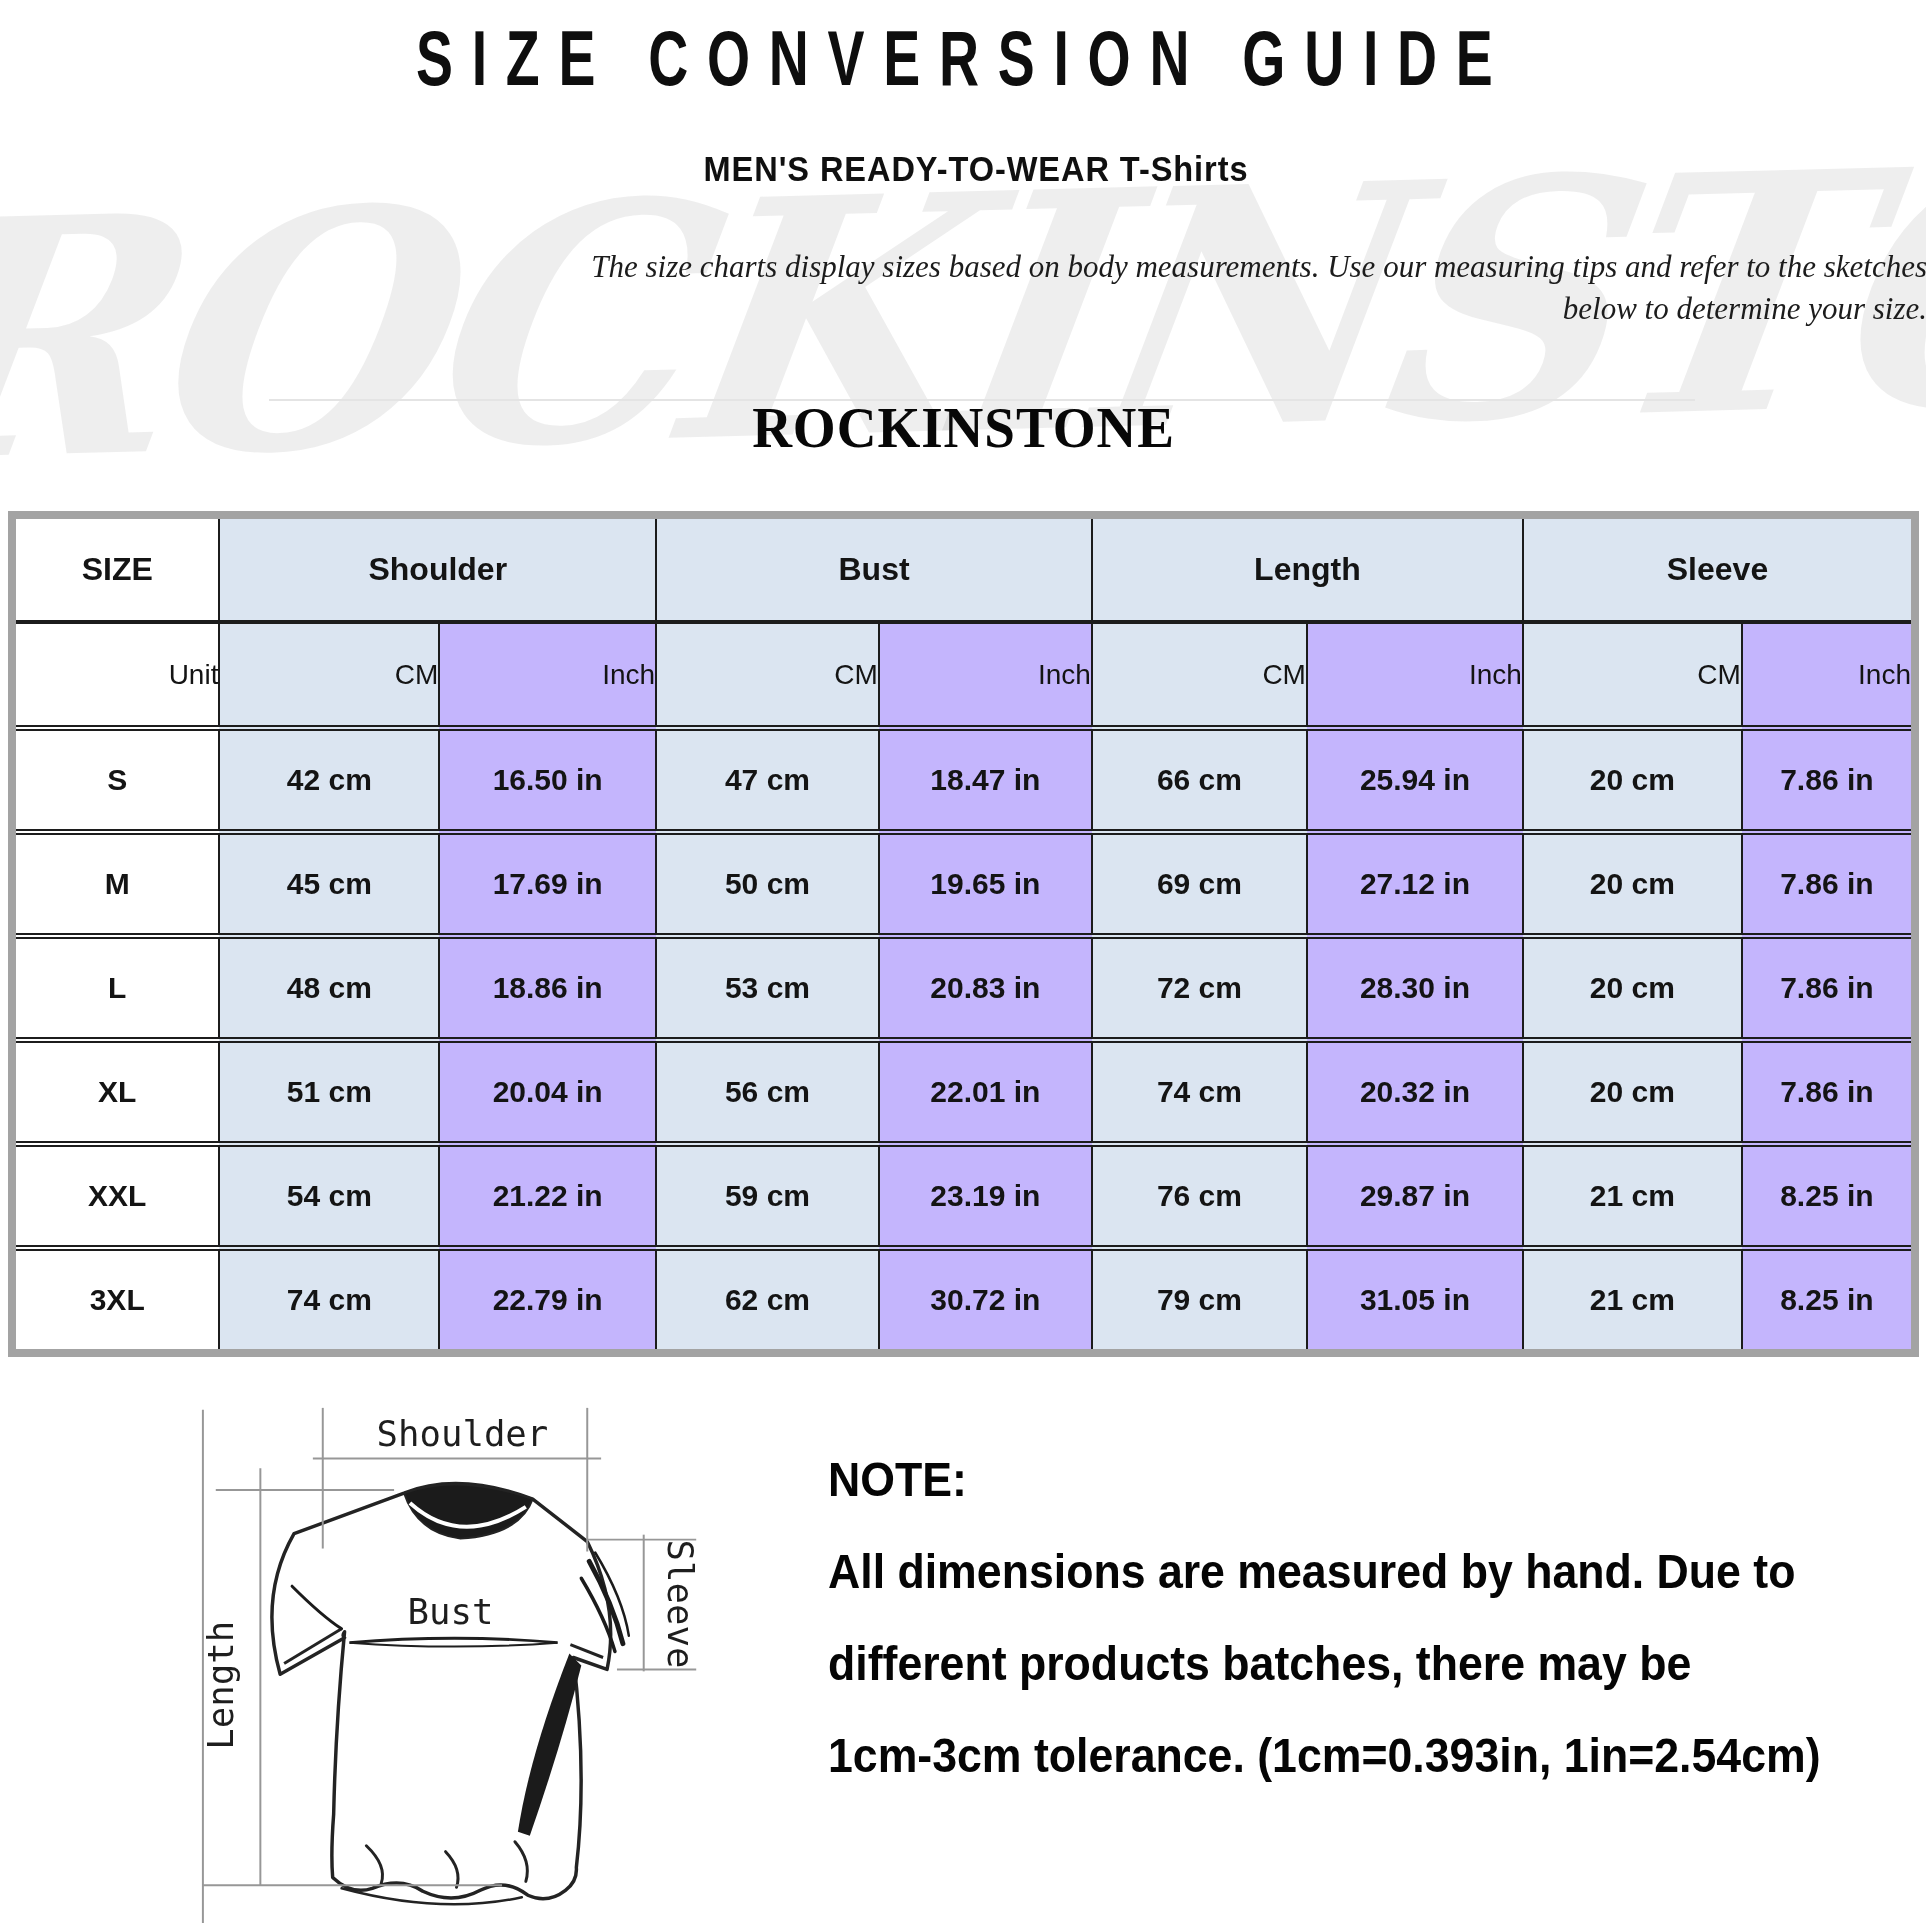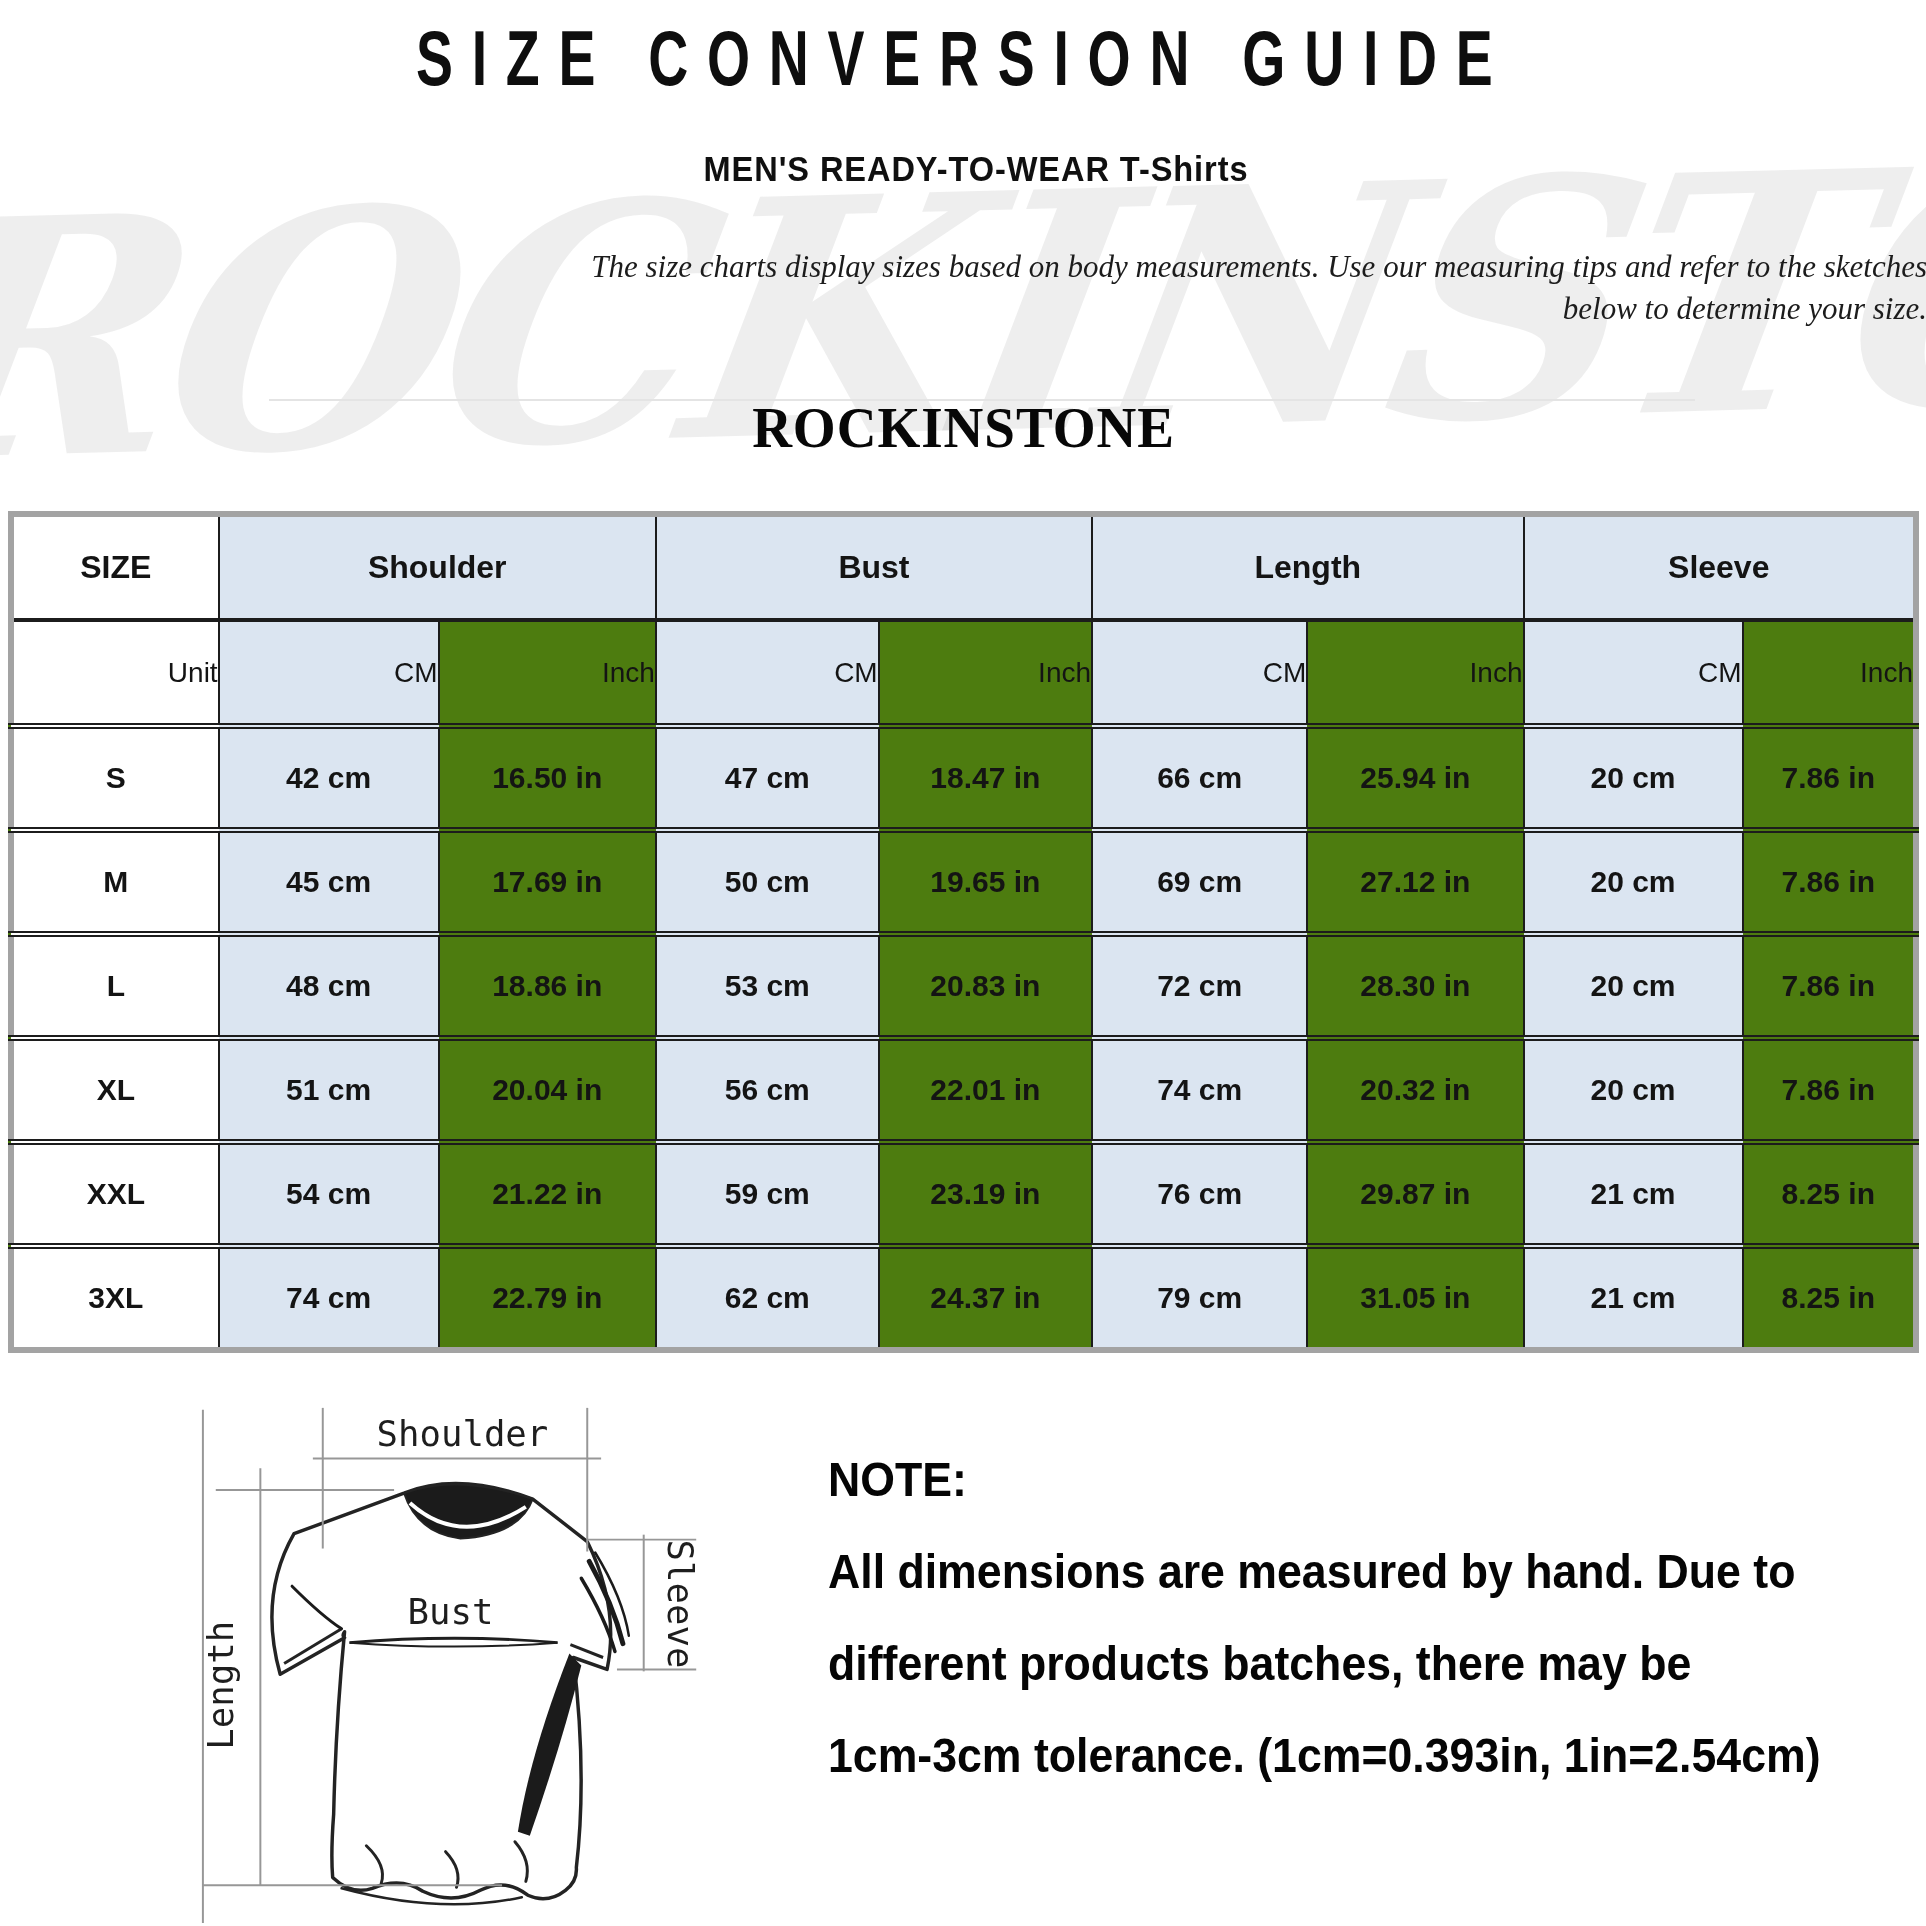--- a/index.html
+++ b/index.html
@@ -22,22 +22,22 @@
     transform:scaleX(0.93);transform-origin:center;color:#101010;}
   .desc{position:absolute;left:0;width:100%;text-align:right;z-index:2;
     font-family:"Liberation Serif",serif;font-style:italic;font-size:31px;color:#1c1c1c;}
   .desc1{top:249px;} .desc2{top:291px;}
   .brand-wrap{position:absolute;top:394px;left:0;width:100%;text-align:center;z-index:2;}
   .brand-wrap span{display:inline-block;font-family:"Liberation Serif",serif;font-size:58px;
     font-weight:700;letter-spacing:1px;transform:scaleX(0.95);color:#070707;}
 
   
   .tbl-wrap{position:absolute;top:511px;left:8px;width:1911px;z-index:3;}
-  table.sizes{width:100%;border-collapse:collapse;table-layout:fixed;background:#4d7c0f;
-    border:6px solid #a3a3a3;}
+  table.sizes{width:100%;border-collapse:collapse;table-layout:fixed;background:#c4b5fd;
+    border:8px solid #a3a3a3;}
   table.sizes th,table.sizes td{border-left:2px solid #1c1c1c;border-bottom:6px double #1c1c1c;
     text-align:center;vertical-align:middle;padding:0;}
   table.sizes .h-row th{height:101px;font-size:32px;font-weight:700;border-bottom:4px solid #1c1c1c;}
   table.sizes .u-row td{height:101px;font-size:28px;font-weight:400;text-align:right;}
   table.sizes .d-row td{height:98px;font-size:30px;font-weight:700;}
   table.sizes tr.last td{border-bottom:none;}
   td.cm,th.ghead{background:#dbe5f1;}
   td.cm,th.ghead{border-left:3px solid #1c1c1c;}
   td.sz,th.corner{background:#ffffff;}
 
@@ -153,21 +153,21 @@
         <td class="cm">76 cm</td>
         <td class="in">29.87 in</td>
         <td class="cm">21 cm</td>
         <td class="in">8.25 in</td>
       </tr>
       <tr class="d-row last">
         <td class="sz">3XL</td>
         <td class="cm">74 cm</td>
         <td class="in">22.79 in</td>
         <td class="cm">62 cm</td>
-        <td class="in">24.37 in</td>
+        <td class="in">30.72 in</td>
         <td class="cm">79 cm</td>
         <td class="in">31.05 in</td>
         <td class="cm">21 cm</td>
         <td class="in">8.25 in</td>
       </tr>
     </tbody>
       </table>
   </div>
 
   <svg class="diagram" width="525" height="539" viewBox="0 0 530 544">

